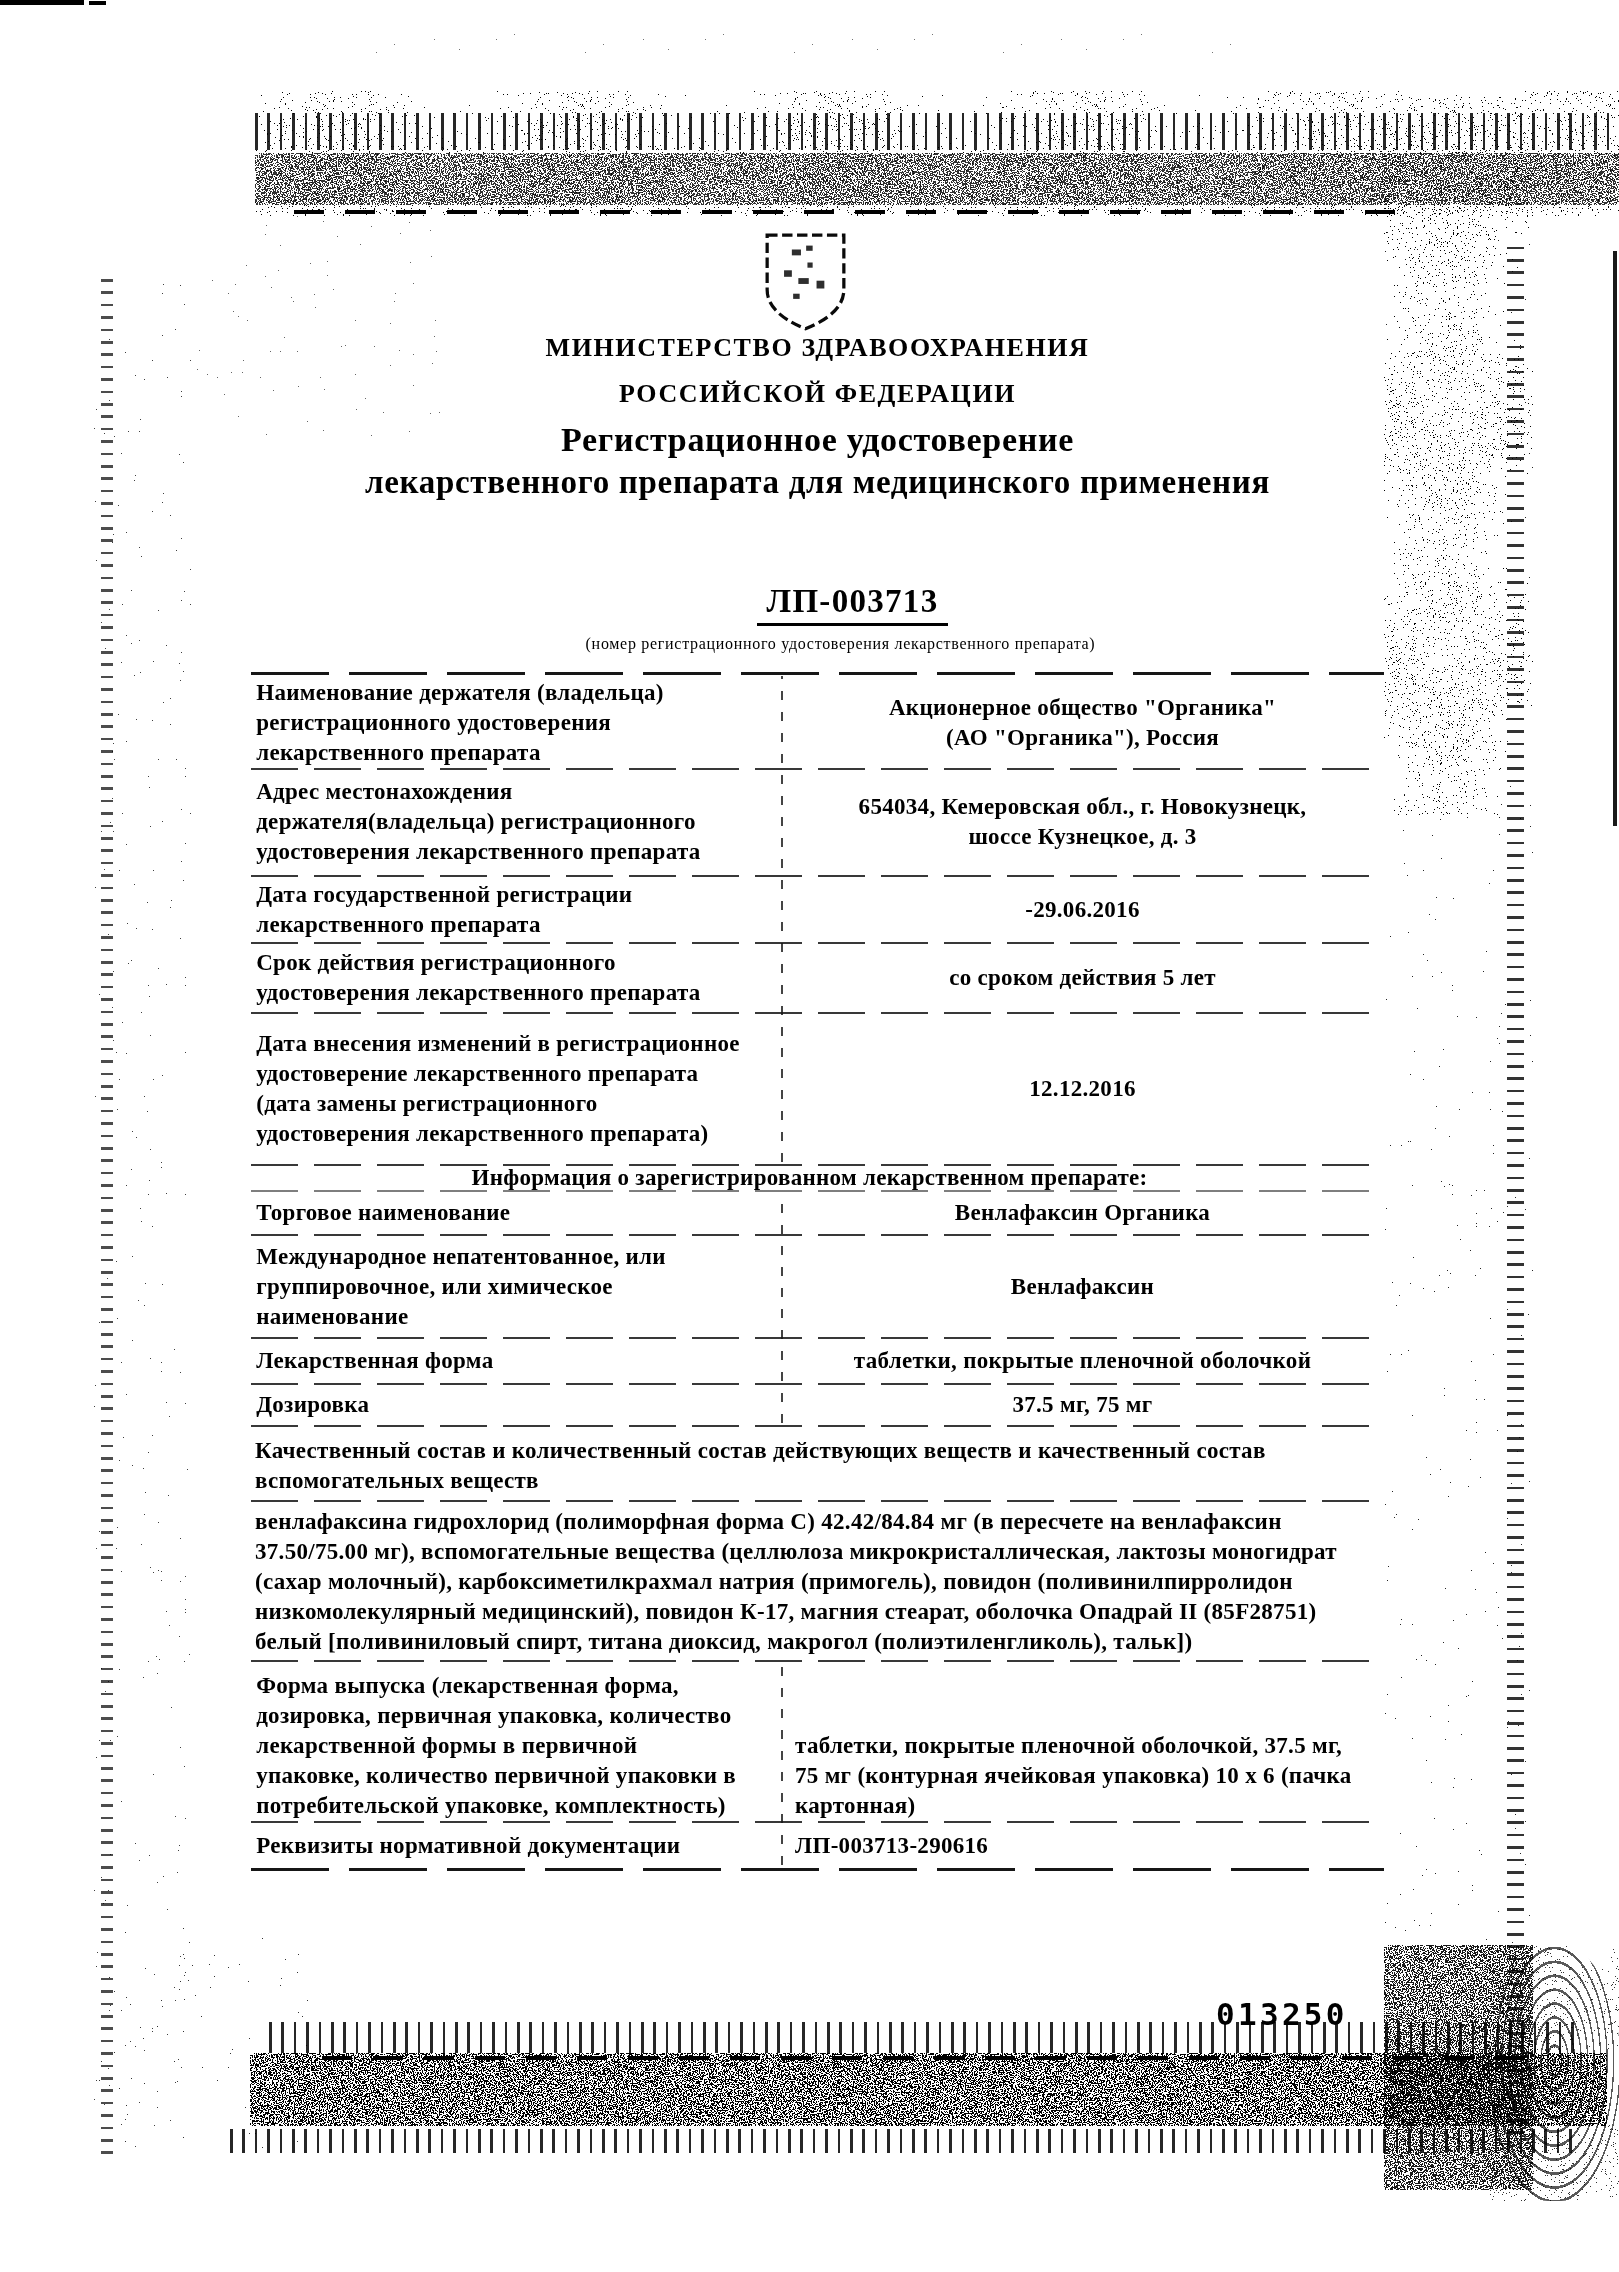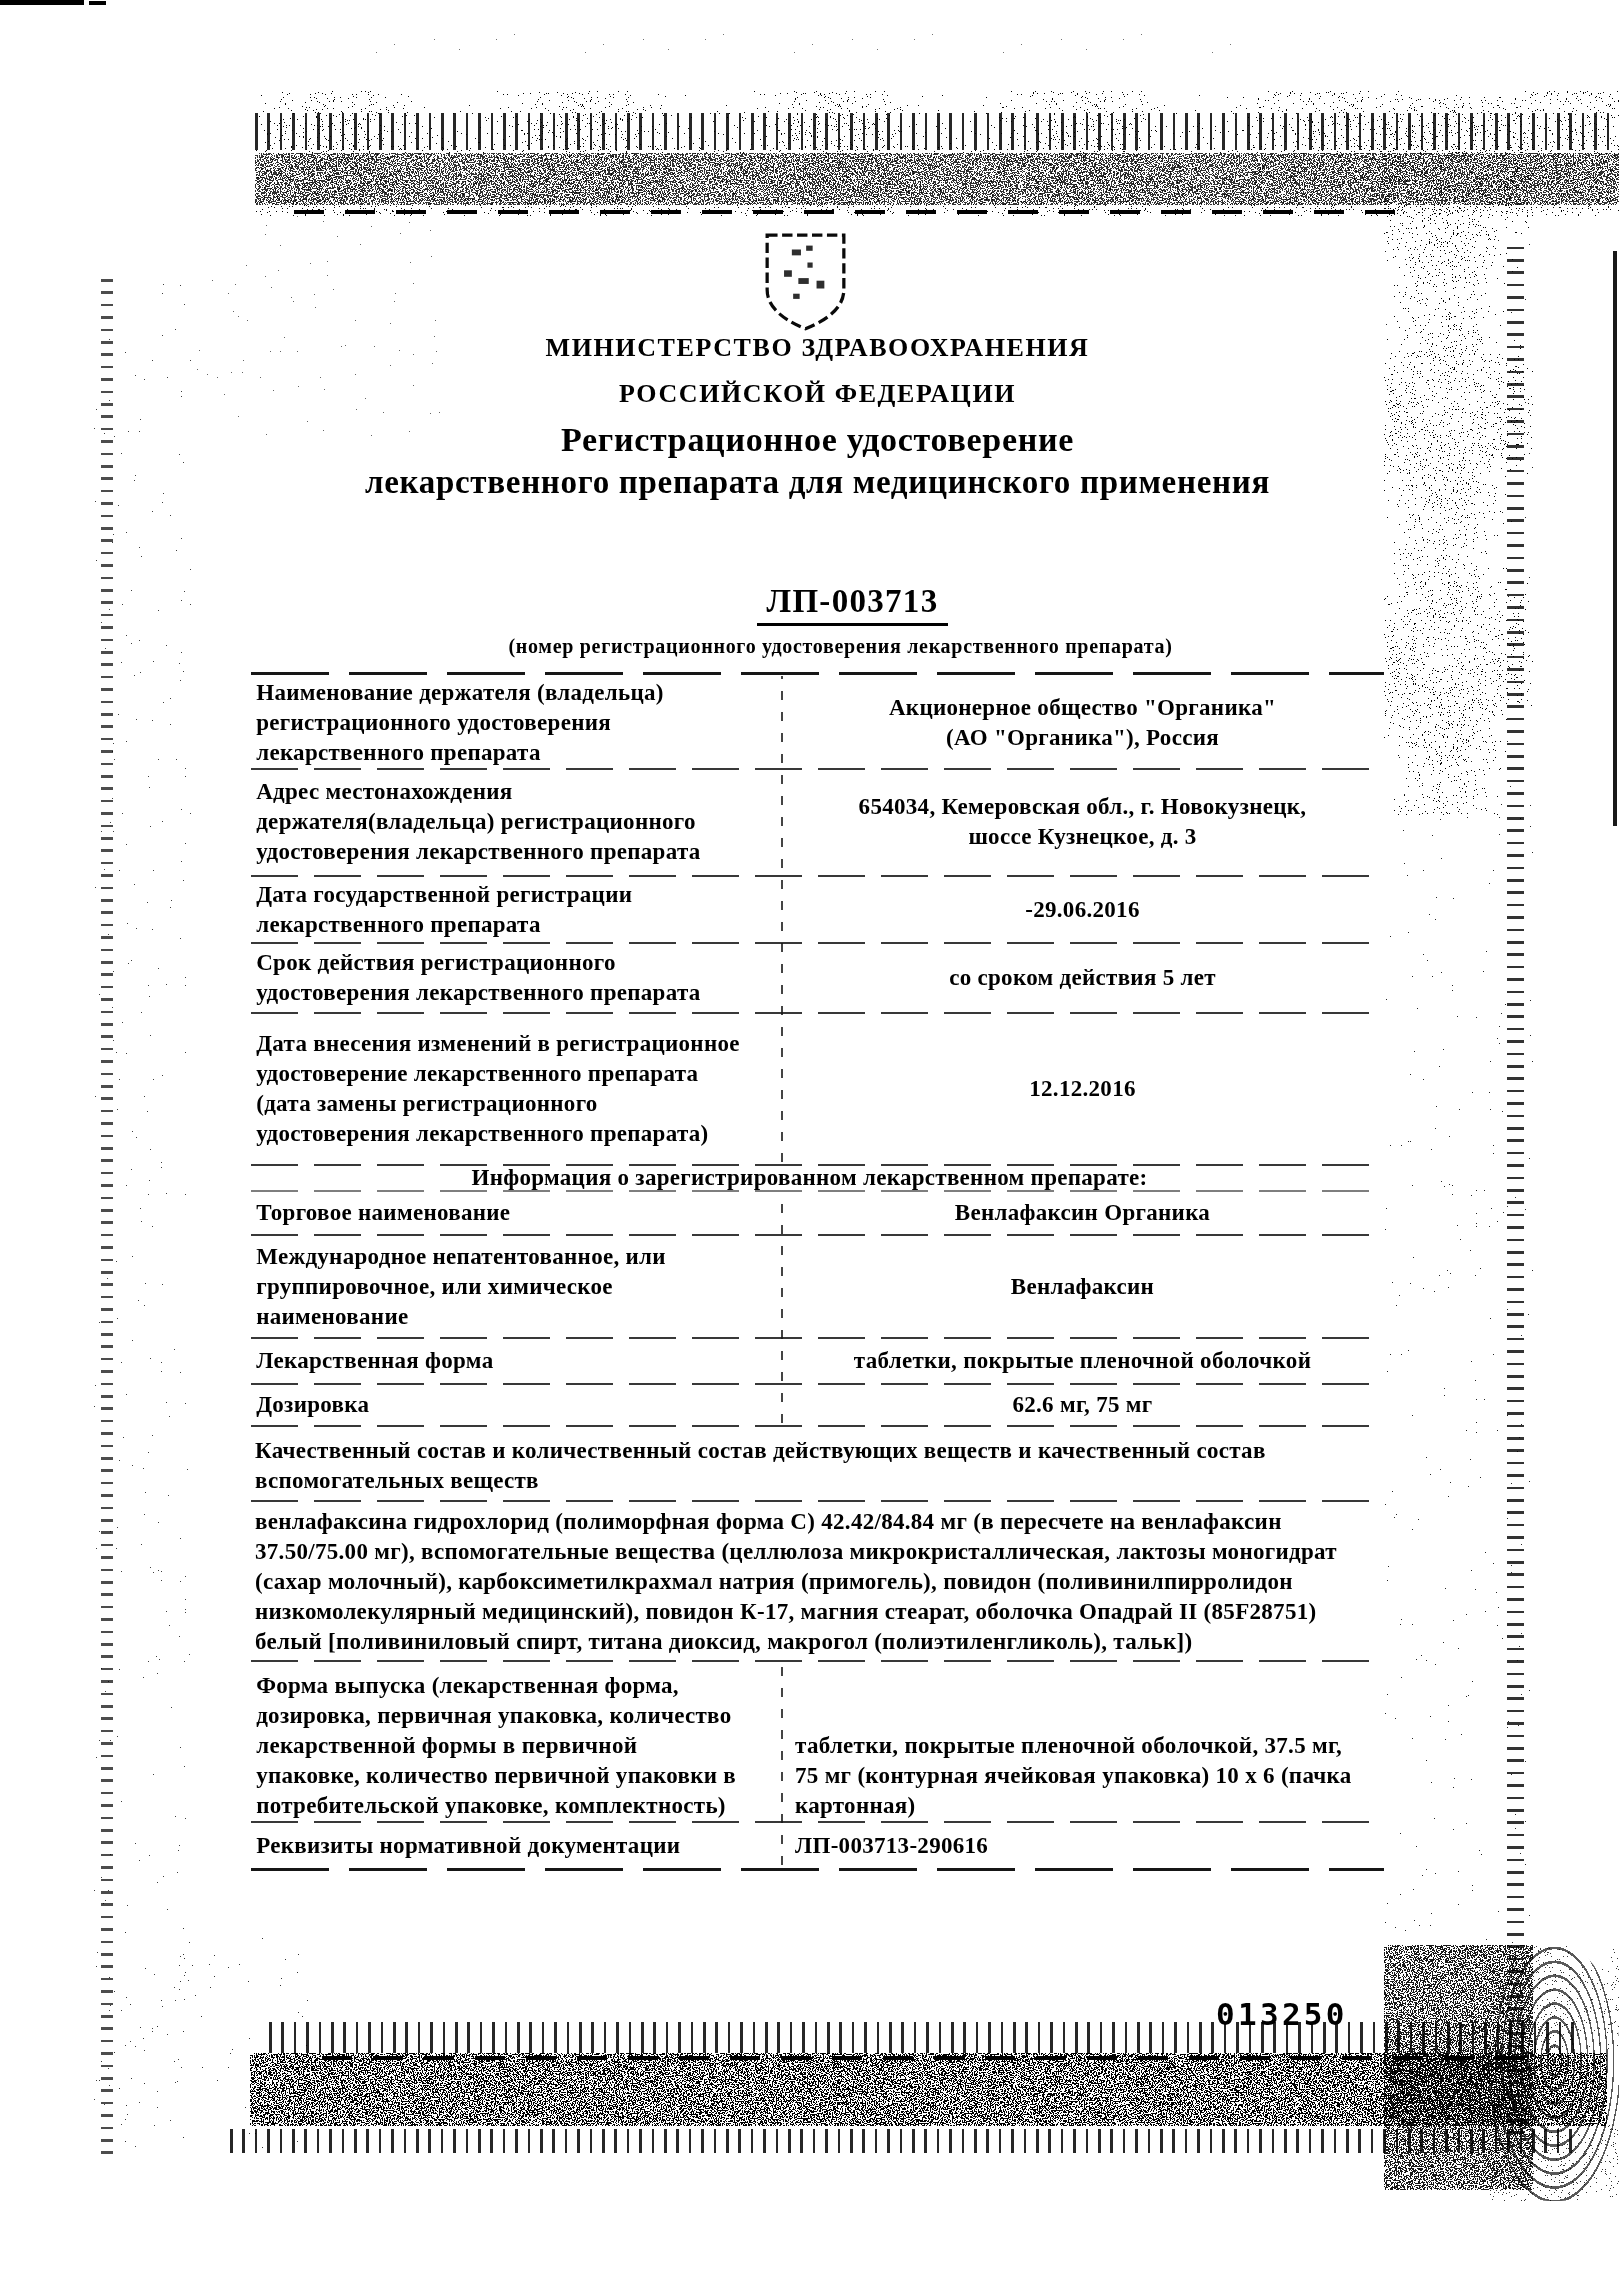--- a/index.html
+++ b/index.html
@@ -8,21 +8,21 @@
   .abs{position:absolute;}
   
   .txt{font-weight:700;letter-spacing:0.3px;filter:blur(0.2px) contrast(1.6);}
   .c{text-align:center;}
   .pre{white-space:pre-line;}
   
   .ministry{font-size:26px;line-height:46px;letter-spacing:1.6px;}
   .doc-title1{font-size:34px;letter-spacing:0.7px;}
   .doc-title2{font-size:33px;letter-spacing:0.7px;}
   .regnum{font-size:33px;letter-spacing:1.3px;border-bottom:3.9px solid #0a0a0a;padding:0 9.1px 2.6px 9.1px;display:inline-block;}
-  .caption{font-size:20px;letter-spacing:0.7px;font-weight:700;}
+  .caption{font-size:16px;letter-spacing:0.7px;font-weight:400;}
   .serial{font-family:"DejaVu Sans Mono",monospace;font-size:31px;letter-spacing:3.3px;font-weight:700;filter:blur(0.2px) contrast(1.5);}
   
   .row{display:flex;align-items:center;}
   .cell-l{width:531px;padding-left:5.2px;box-sizing:border-box;font-size:23px;line-height:30px;}
   .cell-r{width:601px;box-sizing:border-box;font-size:23px;line-height:30px;text-align:center;}
   .cell-r.left{text-align:left;padding-left:13px;}
   .top-align{align-items:flex-end;padding-top:14.4px;box-sizing:border-box;}
   .full{font-size:23px;line-height:30px;}
   .hline{height:2px;background:repeating-linear-gradient(90deg,#151515 0 47px,rgba(0,0,0,0) 47px 63px);opacity:.85;}
   .hline.b{height:2.6px;opacity:.95;background:repeating-linear-gradient(90deg,#0a0a0a 0 78px,rgba(0,0,0,0) 78px 98px);}
@@ -247,21 +247,21 @@
     <div class="cell-r pre">Венлафаксин</div>
   </div>
 
   <div class="abs row txt" style="left:251px;top:1339px;width:1133px;height:44px">
     <div class="cell-l pre">Лекарственная форма</div>
     <div class="cell-r pre">таблетки, покрытые пленочной оболочкой</div>
   </div>
 
   <div class="abs row txt" style="left:251px;top:1385px;width:1133px;height:40px">
     <div class="cell-l pre">Дозировка</div>
-    <div class="cell-r pre">62.6 мг, 75 мг</div>
+    <div class="cell-r pre">37.5 мг, 75 мг</div>
   </div>
 
   <div class="abs txt full pre" style="left:255px;top:1436px;width:1129px">Качественный состав и количественный состав действующих веществ и качественный состав
 вспомогательных веществ</div>
 
   <div class="abs txt full pre" style="left:255px;top:1507px;width:1129px">венлафаксина гидрохлорид (полиморфная форма С) 42.42/84.84 мг (в пересчете на венлафаксин
 37.50/75.00 мг), вспомогательные вещества (целлюлоза микрокристаллическая, лактозы моногидрат
 (сахар молочный), карбоксиметилкрахмал натрия (примогель), повидон (поливинилпирролидон
 низкомолекулярный медицинский), повидон К-17, магния стеарат, оболочка Опадрай II (85F28751)
 белый [поливиниловый спирт, титана диоксид, макрогол (полиэтиленгликоль), тальк])</div>

